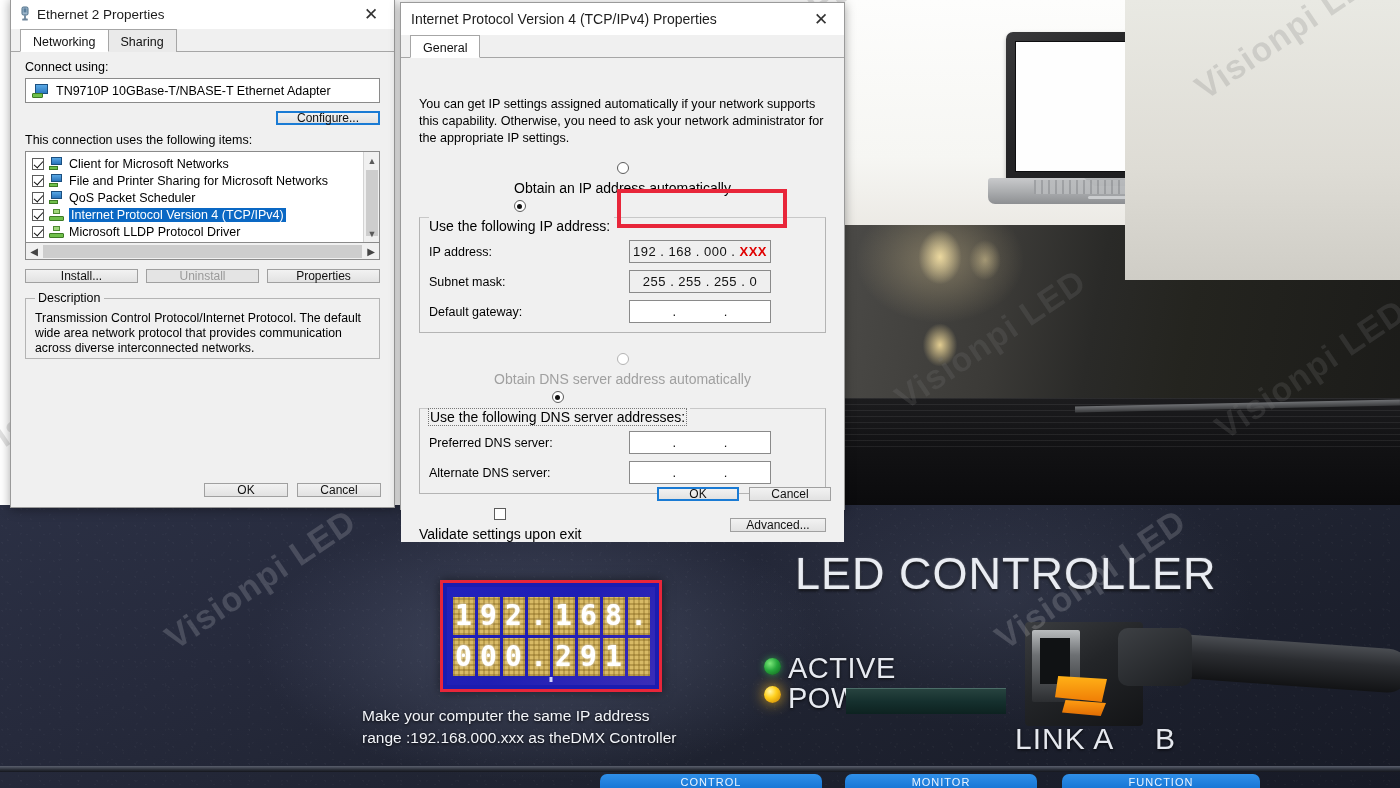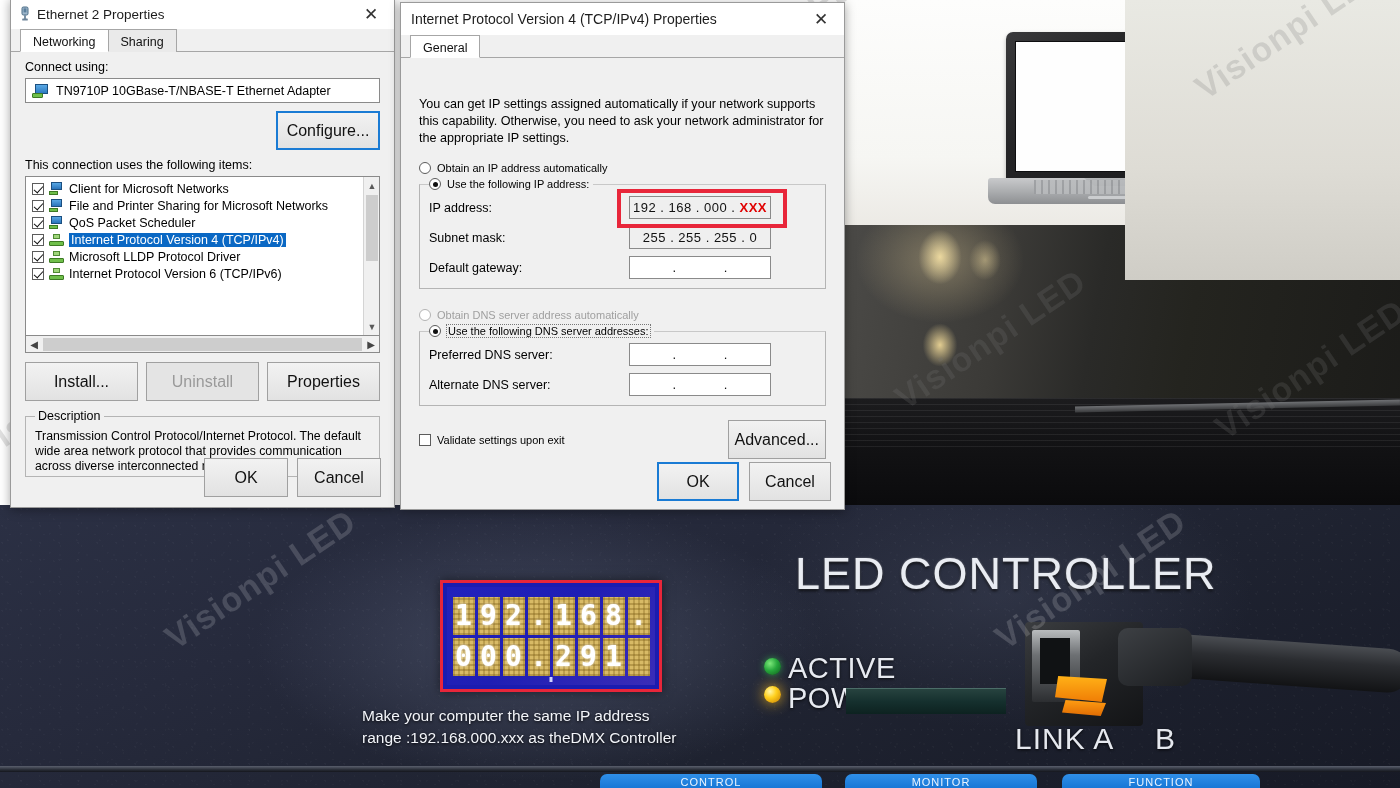--- a/index.html
+++ b/index.html
@@ -272,30 +272,30 @@
     position:absolute; left:3px; top:0; width:13px; height:10px;
     background:linear-gradient(180deg,#5aa9e6,#2d7bc0); border:1px solid #1b4f80;
   }
   .nic-icon .base {
     position:absolute; left:0; bottom:0; width:11px; height:5px;
     background:#6fbf4a; border:1px solid #3d7a24; border-radius:1px;
   }
 
   .btn {
     background:linear-gradient(180deg,#f2f2f2,#e2e2e2);
-    border:1px solid #a0a0a0; height:39px; min-width:90px;
-    font-size:16px; color:#111; cursor:pointer;
+    border:1px solid #a0a0a0; height:14px; min-width:90px;
+    font-size:12px; color:#111; cursor:pointer;
     display:inline-flex; align-items:center; justify-content:center;
   }
   .btn.focus { border:2px solid #1a7bd4; }
   .btn.disabled { color:#9a9a9a; cursor:default; background:#e4e4e4; }
 
   .listbox {
     background:#fff; border:1px solid #8a8a8a; position:relative;
-    height:160px; overflow:hidden;
+    height:92px; overflow:hidden;
   }
   .lrow { display:flex; align-items:center; gap:5px; height:17px; padding:0 3px; font-size:12.5px; }
   .cb {
     width:12px; height:12px; border:1px solid #5c5c5c; background:#fff; flex:none;
     position:relative;
   }
   .cb.checked:after {
     content:""; position:absolute; left:3px; top:0px; width:4px; height:8px;
     border:solid #111; border-width:0 1.6px 1.6px 0; transform:rotate(42deg);
   }
@@ -337,21 +337,21 @@
 
   .radio {
     width:12px; height:12px; border-radius:50%; border:1px solid #5c5c5c;
     background:#fff; flex:none; position:relative;
   }
   .radio.on:after {
     content:""; position:absolute; left:2.5px; top:2.5px; width:5px; height:5px;
     border-radius:50%; background:#111;
   }
   .radio.dim { border-color:#b3b3b3; }
-  .rrow { display:flex; align-items:center; gap:6px; font-size:11px; }
+  .rrow { display:flex; align-items:center; gap:6px; font-size:14px;flex-direction:column; }
   .rrow.dim { color:#a0a0a0; }
 
   .ipfield {
     background:#fff; border:1px solid #8a8a8a; height:23px;
     font-family:"Liberation Sans", sans-serif; font-size:13px;
     display:flex; align-items:center; justify-content:center;
     letter-spacing:.5px; color:#111;
   }
   .ipfield.gray { background:#efefef; }
   .ip-red { color:#e00000; font-weight:bold; }

